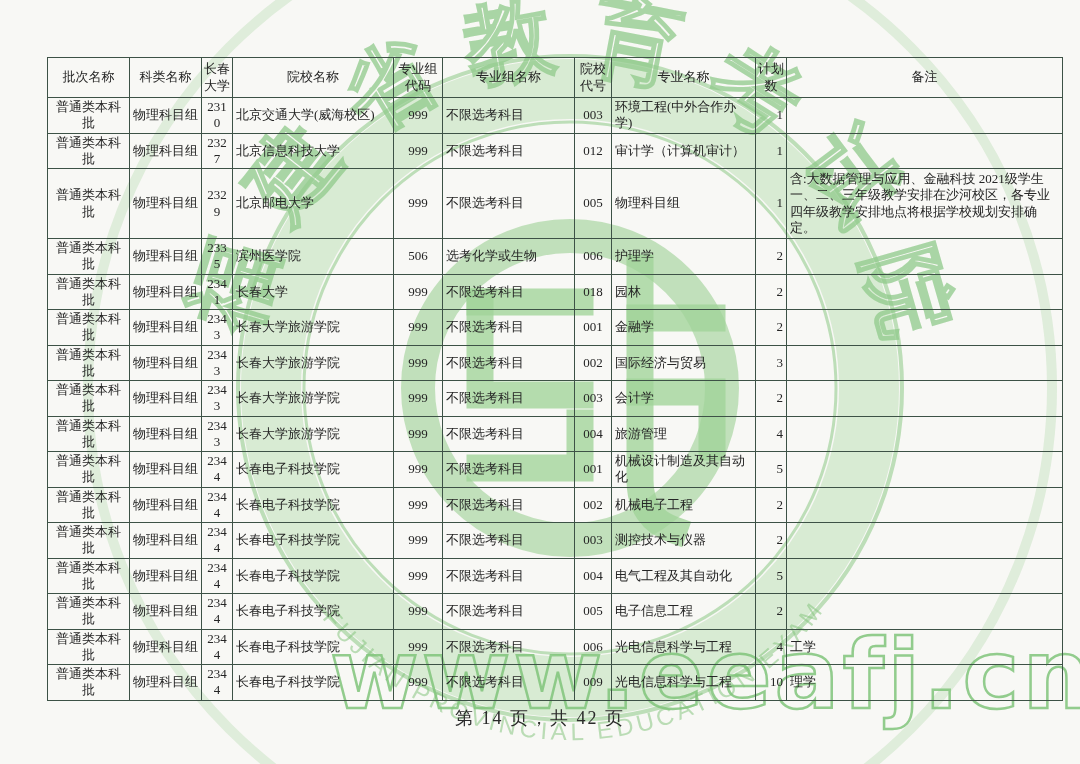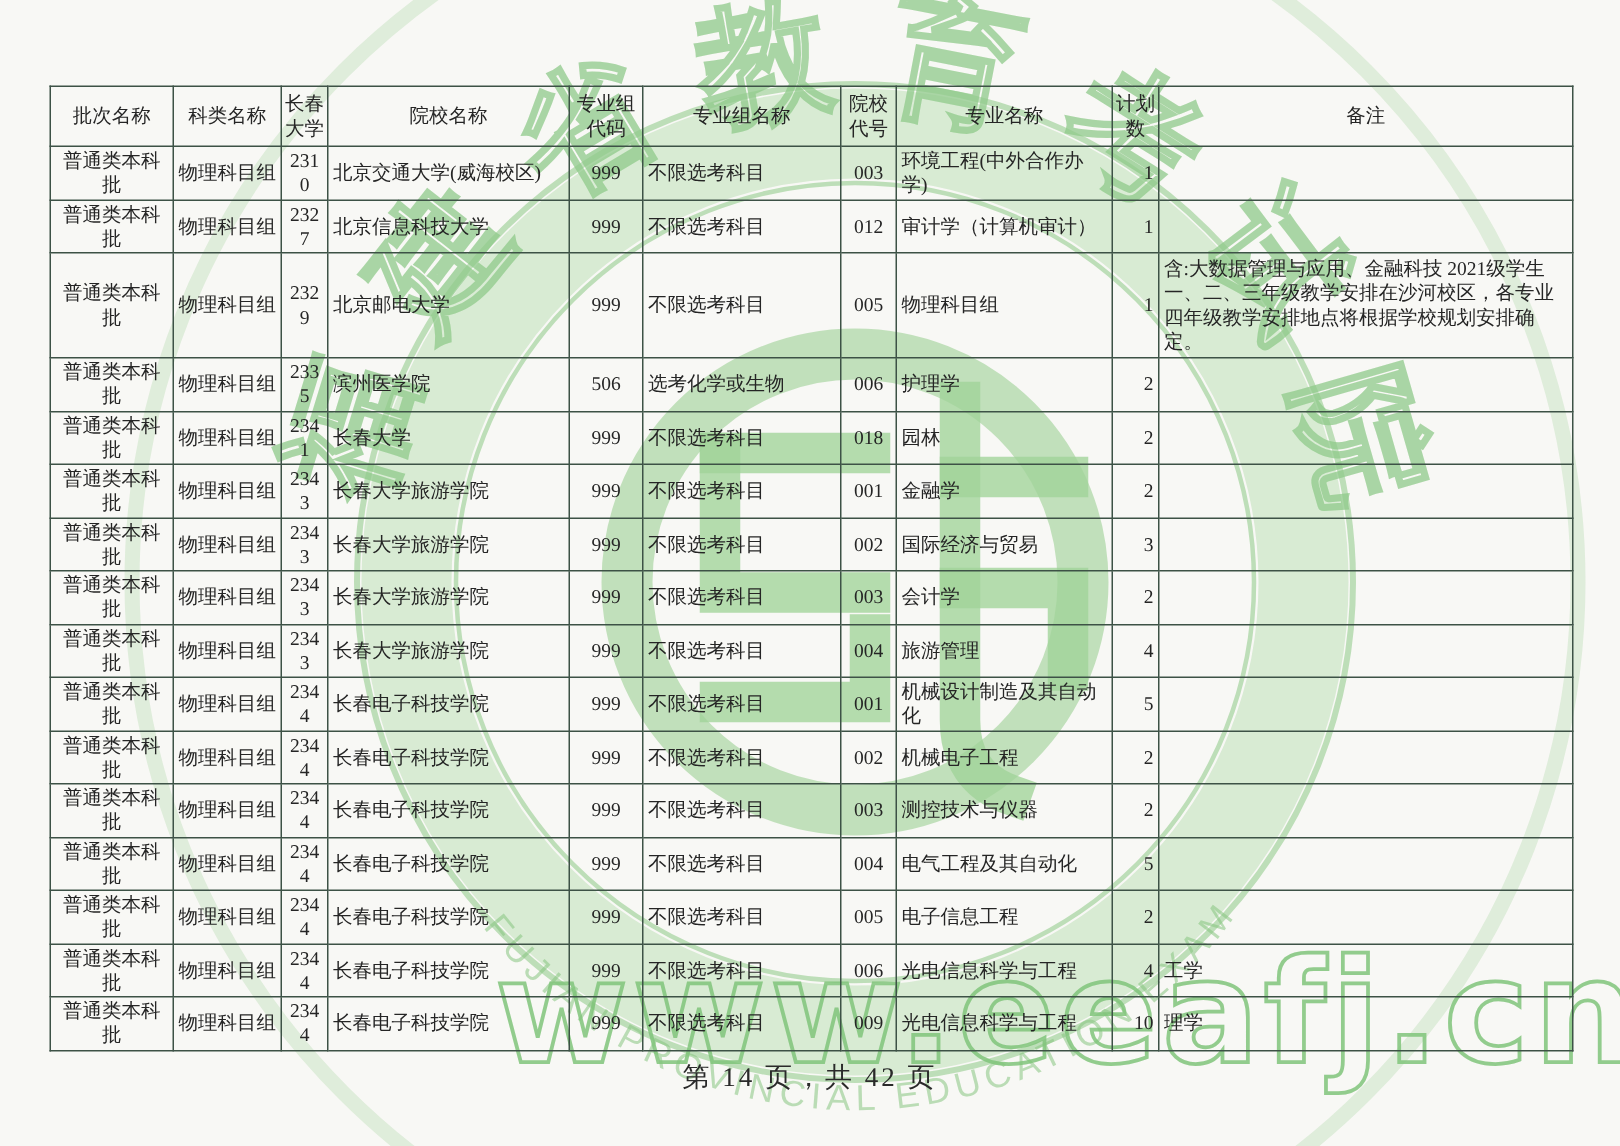--- a/index.html
+++ b/index.html
@@ -4,21 +4,21 @@
 <style>
   html,body{margin:0;padding:0;}
   body{
     width:1080px;height:764px;overflow:hidden;
     background:#f6f6f3;
     font-family:"Liberation Serif","DejaVu Serif",serif;
     color:#222;
   }
   .page{position:relative;width:1080px;height:764px;background:#f8f8f5;}
   .watermark{position:absolute;left:0;top:0;width:1080px;height:764px;z-index:0;pointer-events:none;}
-  .sheet{position:absolute;left:33px;top:57px;z-index:1;font-family:Liberation Serif, serif;}
+  .sheet{position:absolute;left:47px;top:57px;z-index:1;font-family:Liberation Serif, serif;}
   table.plan{
     border-collapse:collapse;table-layout:fixed;width:1015px;
     background:transparent;
   }
   table.plan th,table.plan td{
     border:1.5px solid #3d5246;
     font-size:13px;line-height:1.25;
     padding:1px 3px;
     overflow:hidden;
     font-weight:400;

